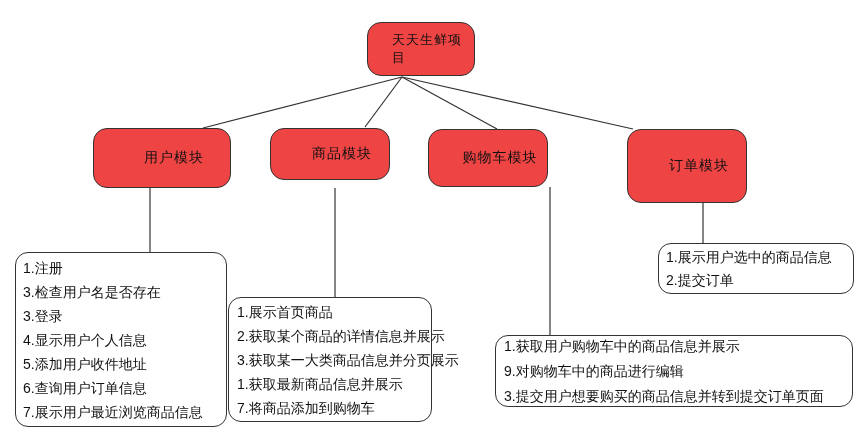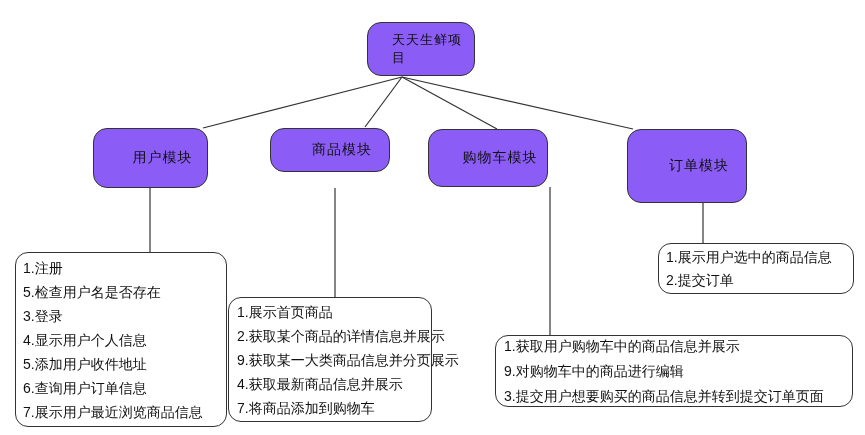--- a/index.html
+++ b/index.html
@@ -23,31 +23,31 @@
   }
   .connectors line {
     stroke: #333333;
     stroke-width: 1.2;
   }
   .node {
     position: absolute;
     box-sizing: border-box;
     border: 1.4px solid #333333;
     border-radius: 14px;
-    background: #8b5cf6;
+    background: #ef4444;
     display: flex;
     align-items: center;
     justify-content: center;
     font-size: 14px;
     letter-spacing: 1px;
     padding-left: 24px;
   }
   .node-root   { left: 367px; top: 22px;  width: 108px; height: 54px; font-size: 13px; }
-  .node-user   { left: 93px;  top: 128px; width: 115px; height: 60px; }
-  .node-goods  { left: 270px; top: 128px; width: 120px; height: 44px; }
+  .node-user   { left: 93px;  top: 128px; width: 138px; height: 60px; }
+  .node-goods  { left: 270px; top: 128px; width: 120px; height: 52px; }
   .node-cart   { left: 428px; top: 129px; width: 120px; height: 58px; }
   .node-order  { left: 627px; top: 129px; width: 120px; height: 74px; }
 
   .leaf {
     position: absolute;
     box-sizing: border-box;
     border: 1.4px solid #333333;
     border-radius: 13px;
     background: #ffffff;
     font-size: 14px;
@@ -97,33 +97,33 @@
   <div class="node node-cart">
     <span>购物车模块</span>
   </div>
 
   <div class="node node-order">
     <span>订单模块</span>
   </div>
 
   <div class="leaf leaf-user">
     <div class="feature-line">1.注册</div>
-    <div class="feature-line">5.检查用户名是否存在</div>
+    <div class="feature-line">3.检查用户名是否存在</div>
     <div class="feature-line">3.登录</div>
     <div class="feature-line">4.显示用户个人信息</div>
     <div class="feature-line">5.添加用户收件地址</div>
     <div class="feature-line">6.查询用户订单信息</div>
     <div class="feature-line">7.展示用户最近浏览商品信息</div>
   </div>
 
   <div class="leaf leaf-goods">
     <div class="feature-line">1.展示首页商品</div>
     <div class="feature-line">2.获取某个商品的详情信息并展示</div>
-    <div class="feature-line">9.获取某一大类商品信息并分页展示</div>
-    <div class="feature-line">4.获取最新商品信息并展示</div>
+    <div class="feature-line">3.获取某一大类商品信息并分页展示</div>
+    <div class="feature-line">1.获取最新商品信息并展示</div>
     <div class="feature-line">7.将商品添加到购物车</div>
   </div>
 
   <div class="leaf leaf-cart">
     <div class="feature-line">1.获取用户购物车中的商品信息并展示</div>
     <div class="feature-line">9.对购物车中的商品进行编辑</div>
     <div class="feature-line">3.提交用户想要购买的商品信息并转到提交订单页面</div>
   </div>
 
   <div class="leaf leaf-order">

